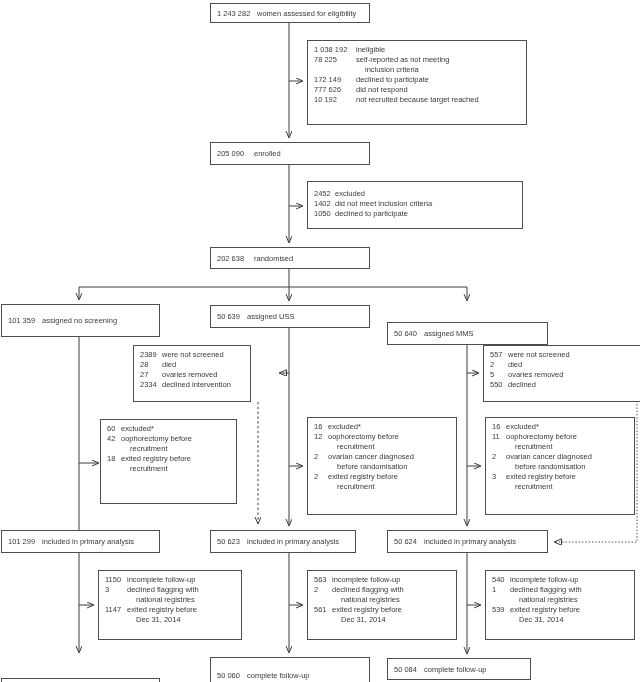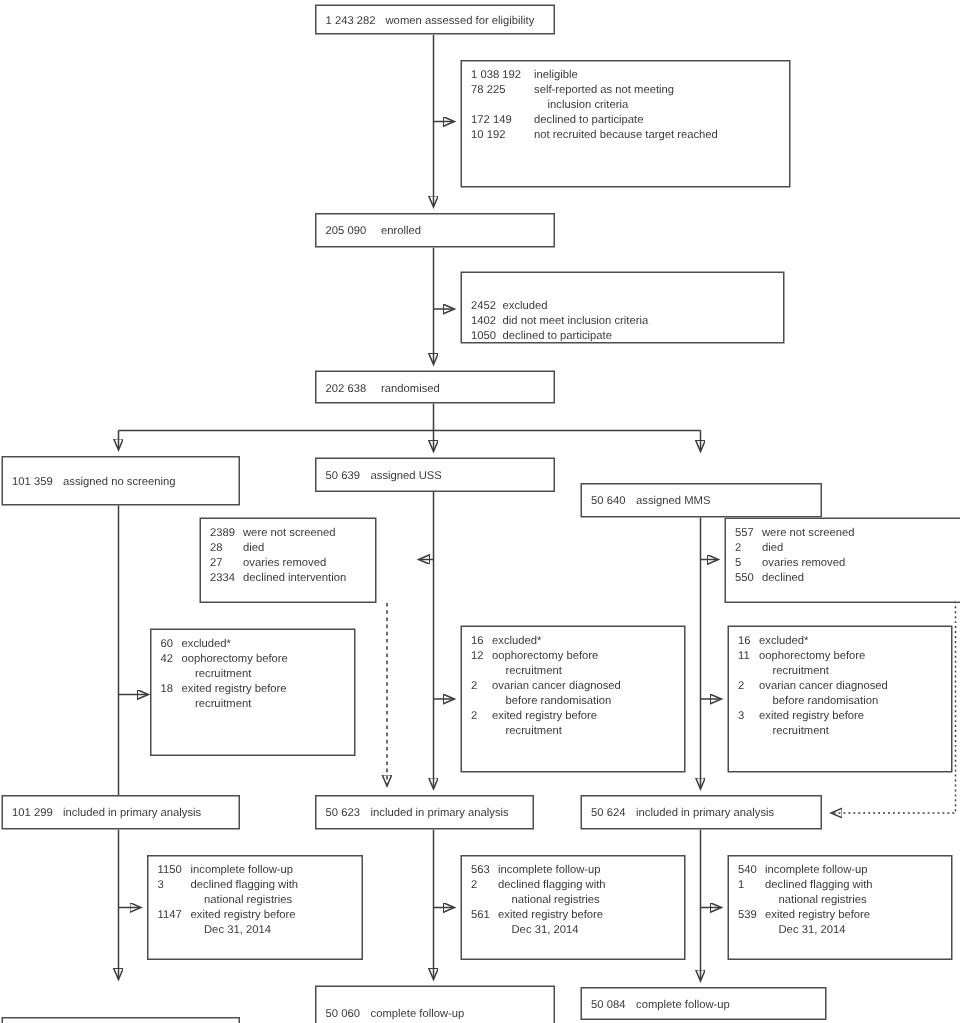--- a/index.html
+++ b/index.html
@@ -81,33 +81,37 @@
         <span class="txt">self-reported as not meeting</span>
       </div>
       <div class="ln cont">
         <span class="txt">inclusion criteria</span>
       </div>
       <div class="ln">
         <span class="num">172 149</span>
         <span class="txt">declined to participate</span>
       </div>
       <div class="ln">
+        <span class="num">777 626</span>
+        <span class="txt">did not respond</span>
+      </div>
+      <div class="ln">
         <span class="num">10 192</span>
         <span class="txt">not recruited because target reached</span>
       </div>
     </div>
 
   <div class="box center" style="left:210px;top:142px;width:160px;height:23px;--nw:34px">
       <div class="ln">
         <span class="num">205 090</span>
         <span class="txt">enrolled</span>
       </div>
     </div>
 
-  <div class="box" style="left:307px;top:181px;width:216px;height:48px;--nw:18px;padding-top:17px">
+  <div class="box" style="left:307px;top:181px;width:216px;height:48px;--nw:18px;padding-top:7px">
       <div class="ln">
         <span class="num">2452</span>
         <span class="txt">excluded</span>
       </div>
       <div class="ln">
         <span class="num">1402</span>
         <span class="txt">did not meet inclusion criteria</span>
       </div>
       <div class="ln">
         <span class="num">1050</span>
@@ -338,20 +342,20 @@
         <span class="num">100 149</span>
         <span class="txt">complete follow-up</span>
       </div>
     </div>
   <div class="box center" style="left:210px;top:657px;width:160px;height:36px;--nw:27px">
       <div class="ln">
         <span class="num">50 060</span>
         <span class="txt">complete follow-up</span>
       </div>
     </div>
-  <div class="box center" style="left:387px;top:658px;width:164px;height:22px;--nw:27px">
+  <div class="box center" style="left:387px;top:658px;width:144px;height:22px;--nw:27px">
       <div class="ln">
         <span class="num">50 084</span>
         <span class="txt">complete follow-up</span>
       </div>
     </div>
 
 </div>
 
 </body></html>

